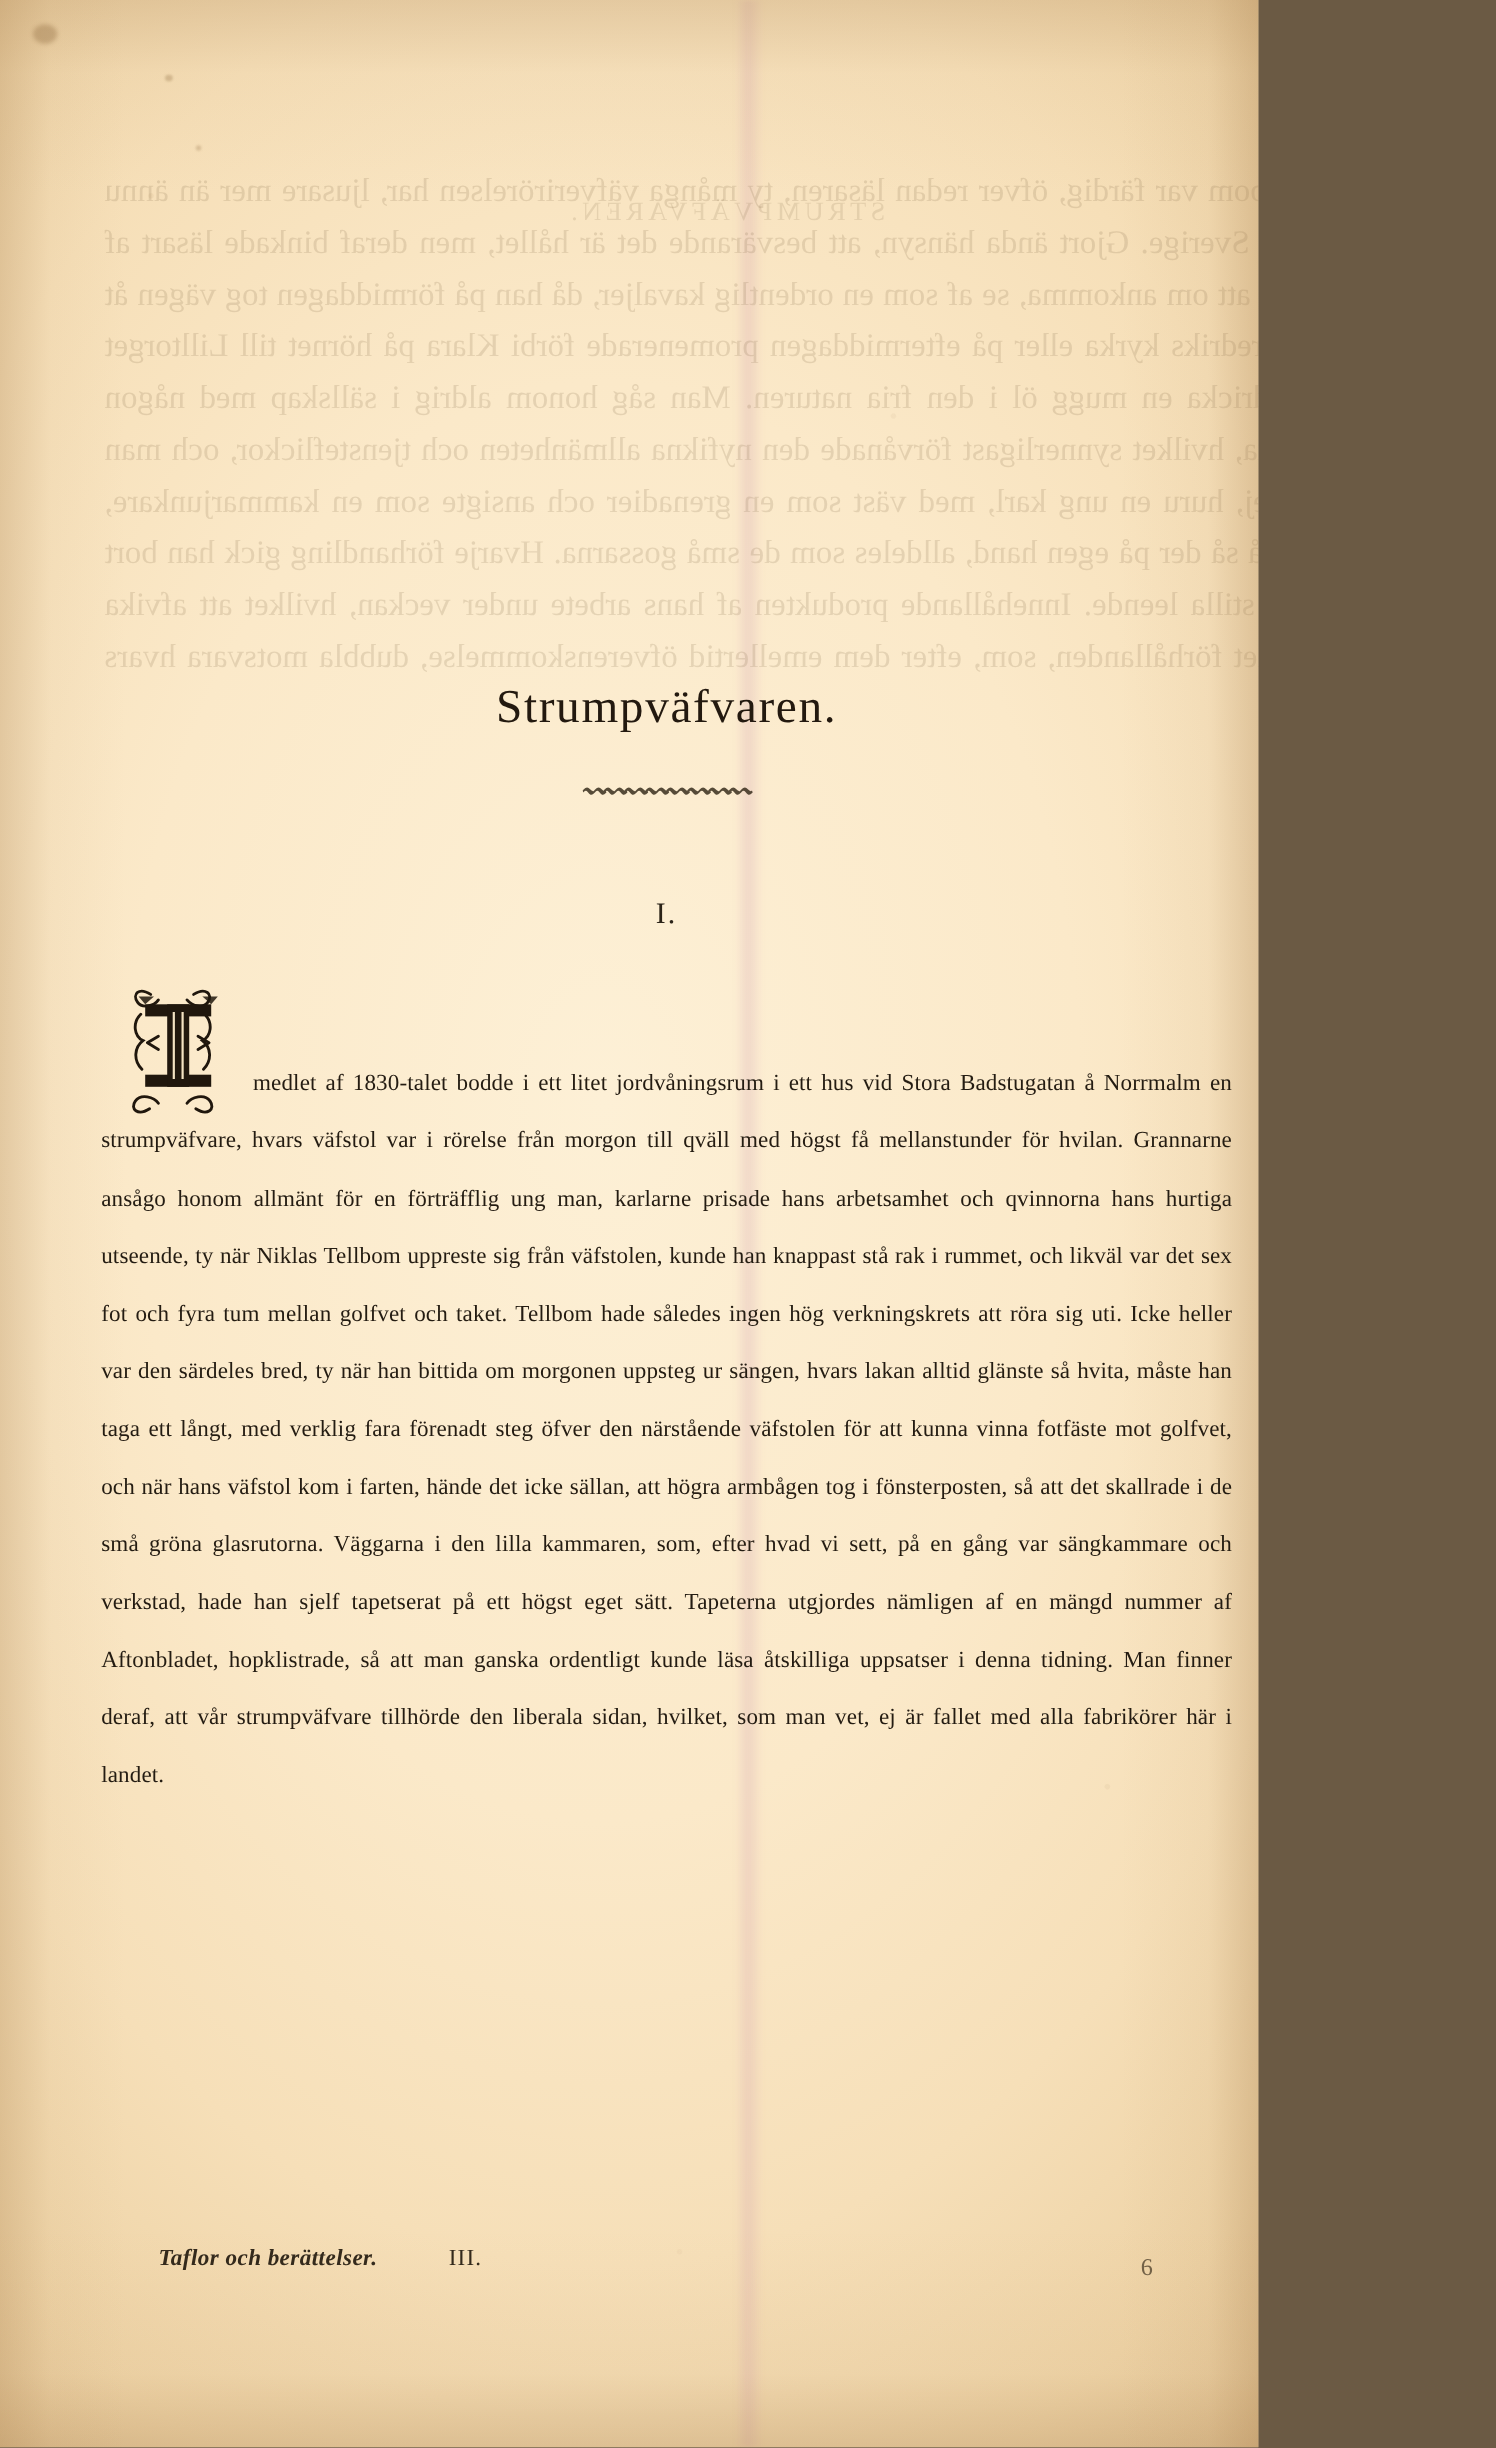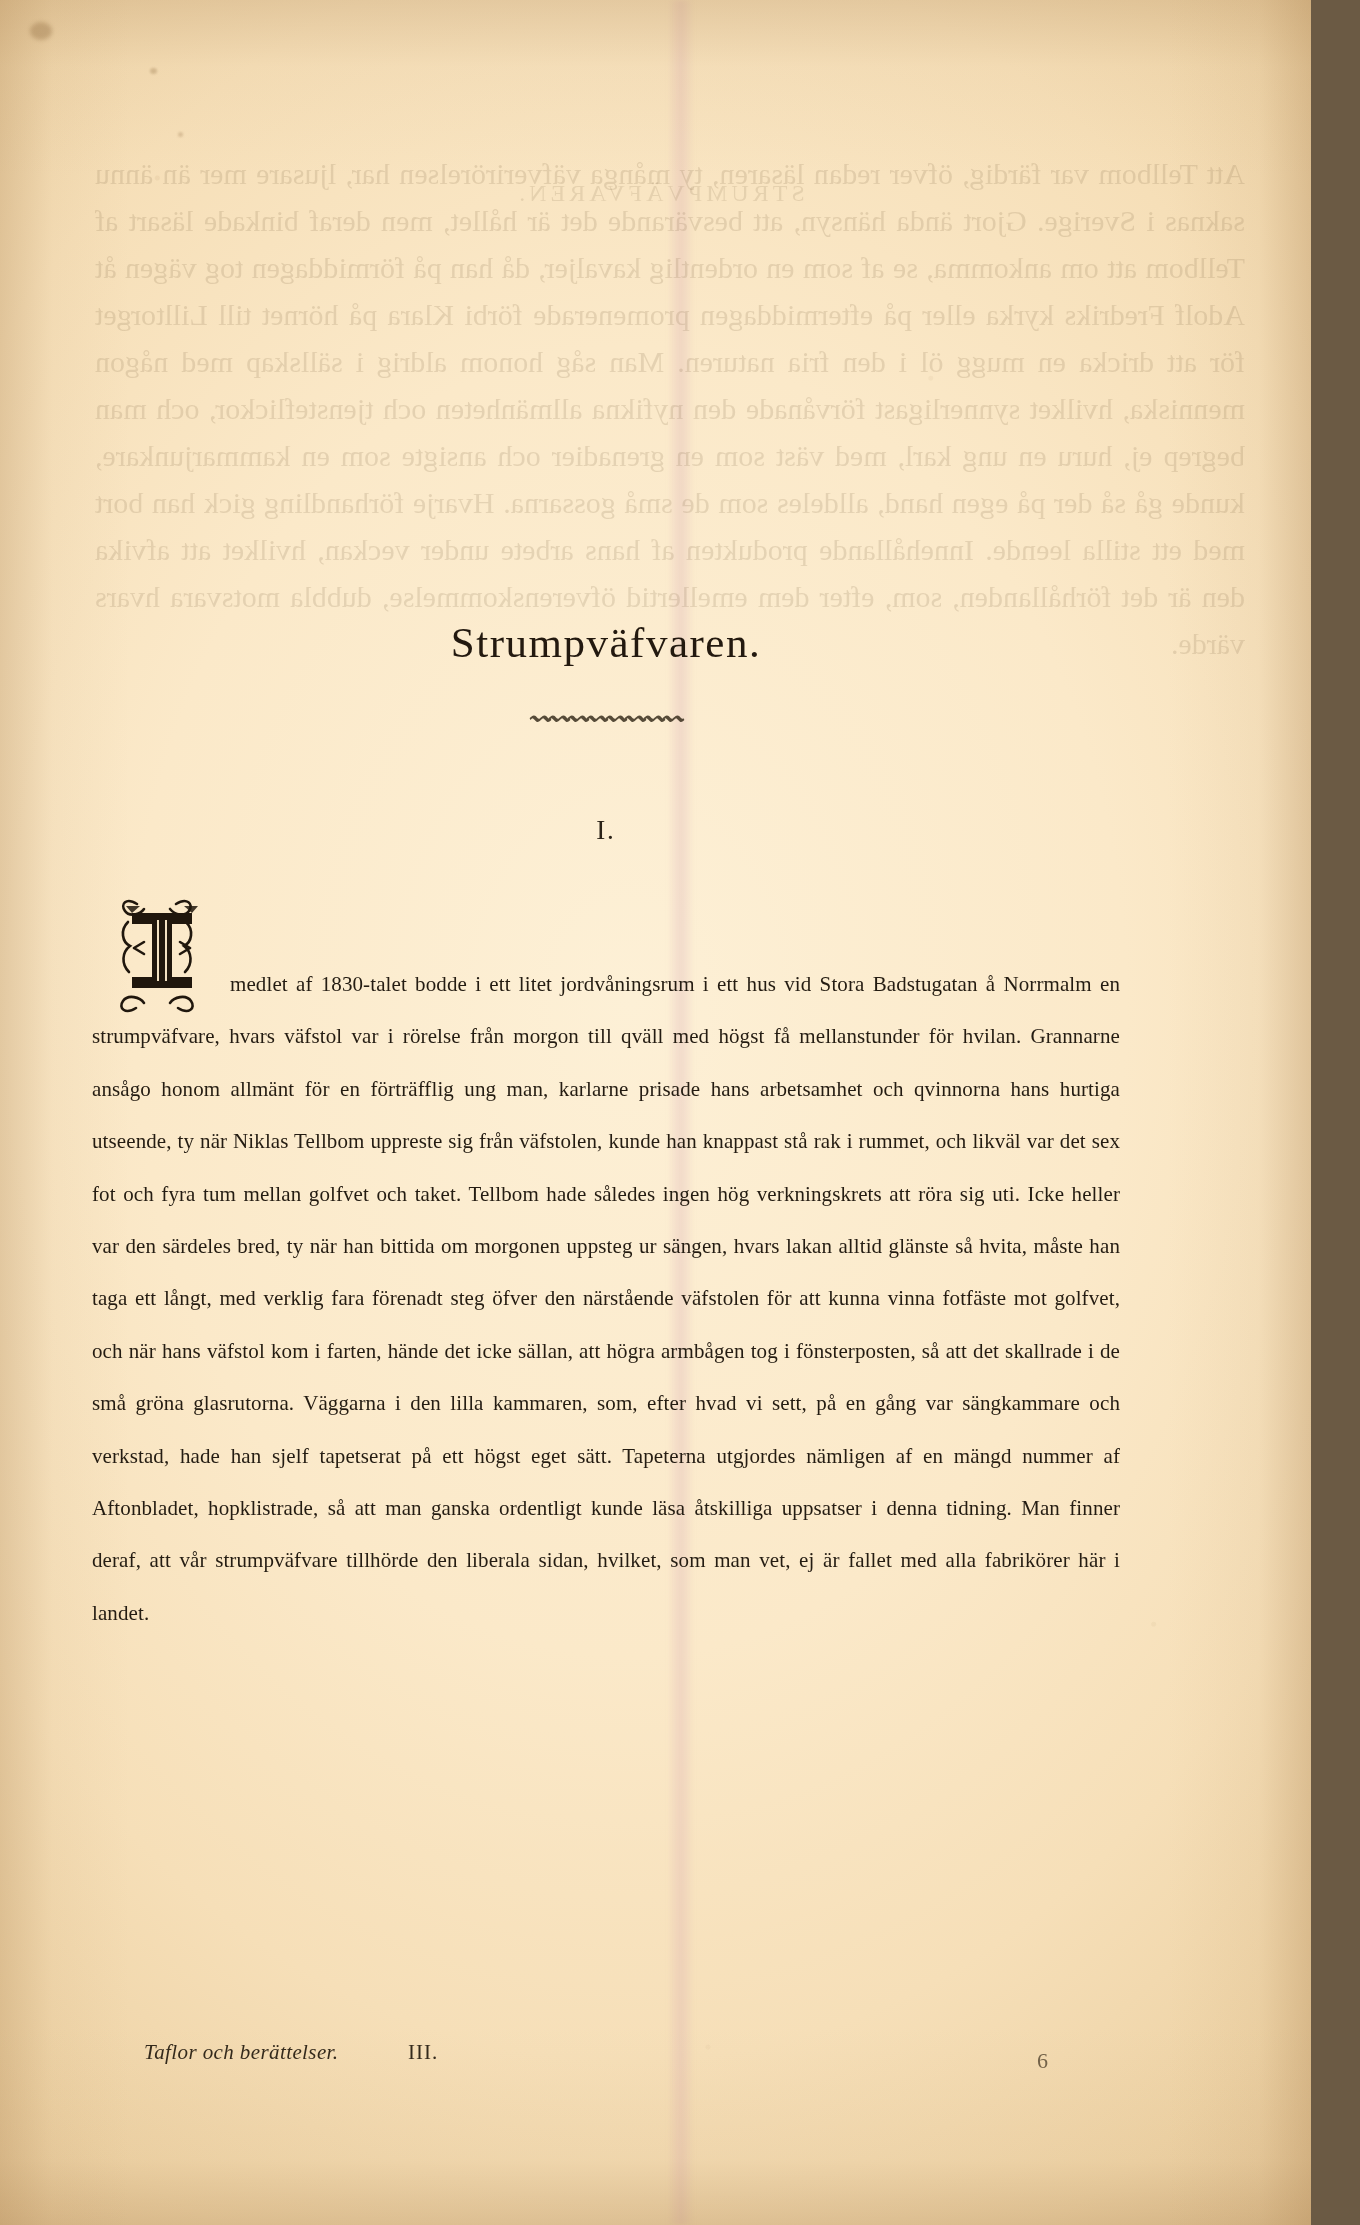--- a/index.html
+++ b/index.html
@@ -3,21 +3,21 @@
 <meta charset="utf-8">
 <style>
   html, body {
     margin: 0;
     padding: 0;
     background: #6b5a44;
   }
 
   #page {
     position: relative;
-    width: 1311px;
+    width: 1144px;
     height: 2225px;
     overflow: hidden;
     background:
       radial-gradient(ellipse 90% 70% at 48% 45%, #fdf0d6 0%, #fbe9c9 42%, #f6dfb8 68%, #eed3a6 86%, #e3c495 100%);
     font-family: "Liberation Serif", "DejaVu Serif", serif;
     color: #2b2318;
   }
 
   
   .paper-grain {
@@ -160,20 +160,21 @@
     left: 0; top: 2040px;
     width: 1028px;
     font-size: 21px;
     color: #342a1c;
   }
   .footer-title {
     position: absolute;
     left: 52px; top: 0;
     font-style: italic;
     letter-spacing: .4px;
+    font-weight: bold;
   }
   .footer-volume {
     position: absolute;
     left: 316px; top: 0;
     letter-spacing: 1px;
     text-align: center;
   }
   .signature-mark {
     position: absolute;
     left: 0; top: 2048px;

